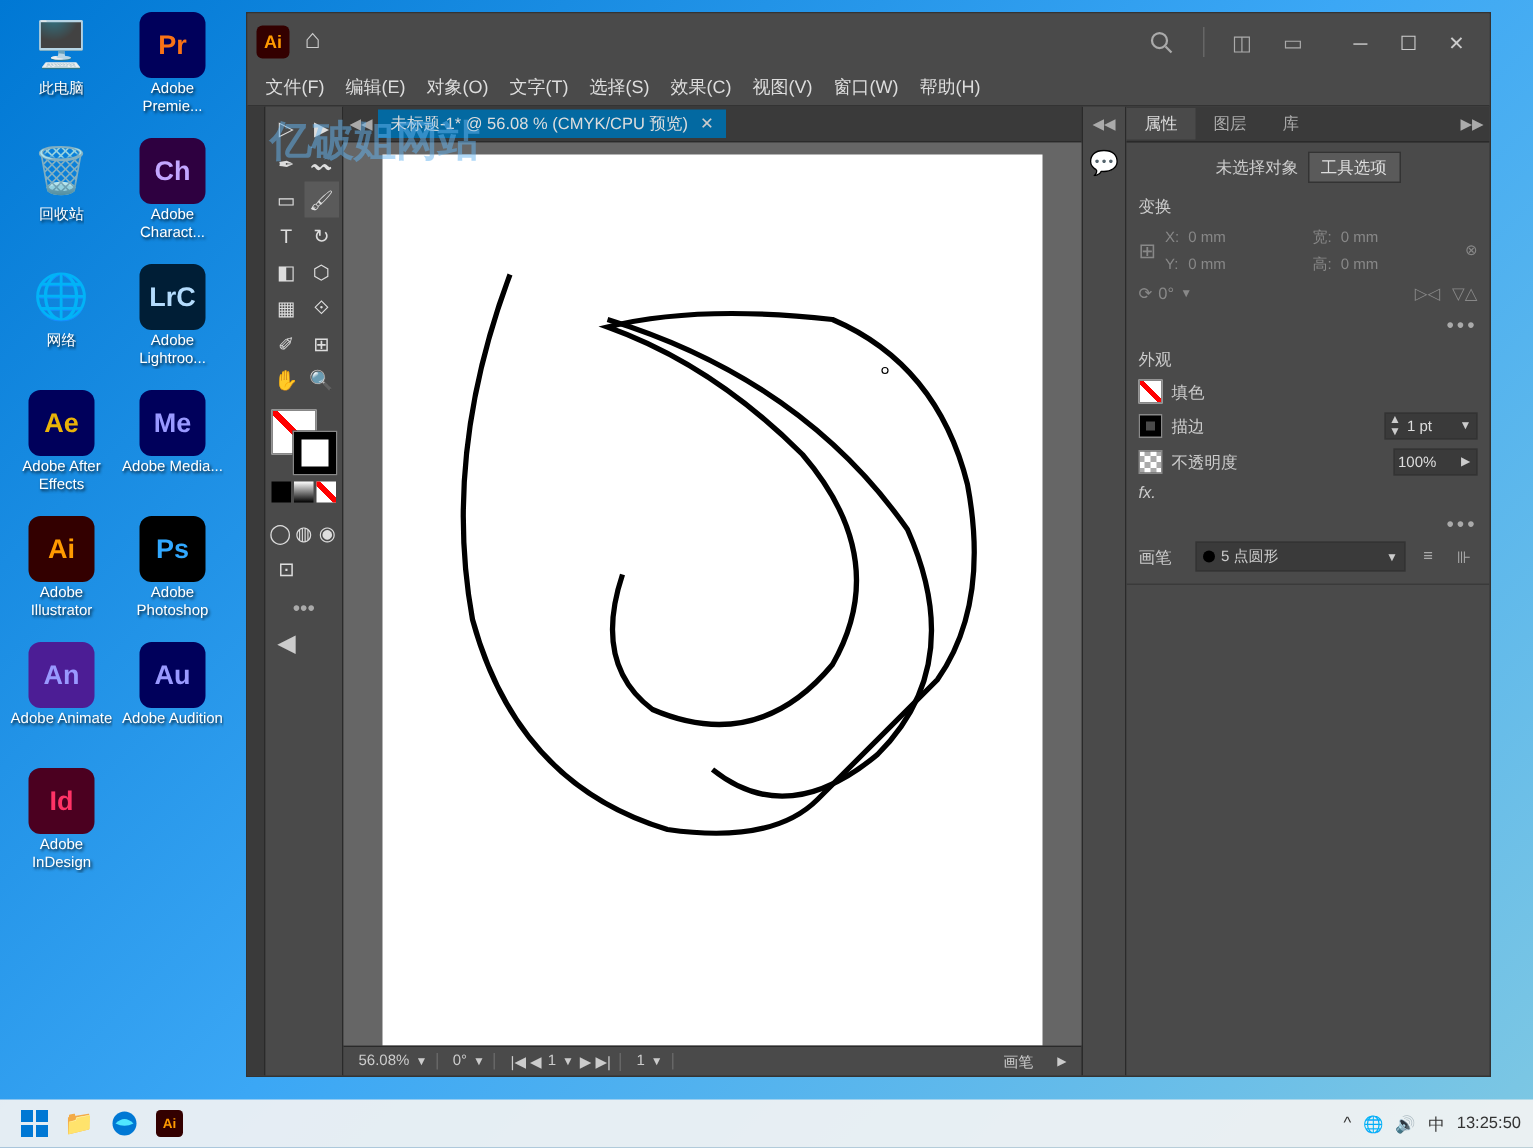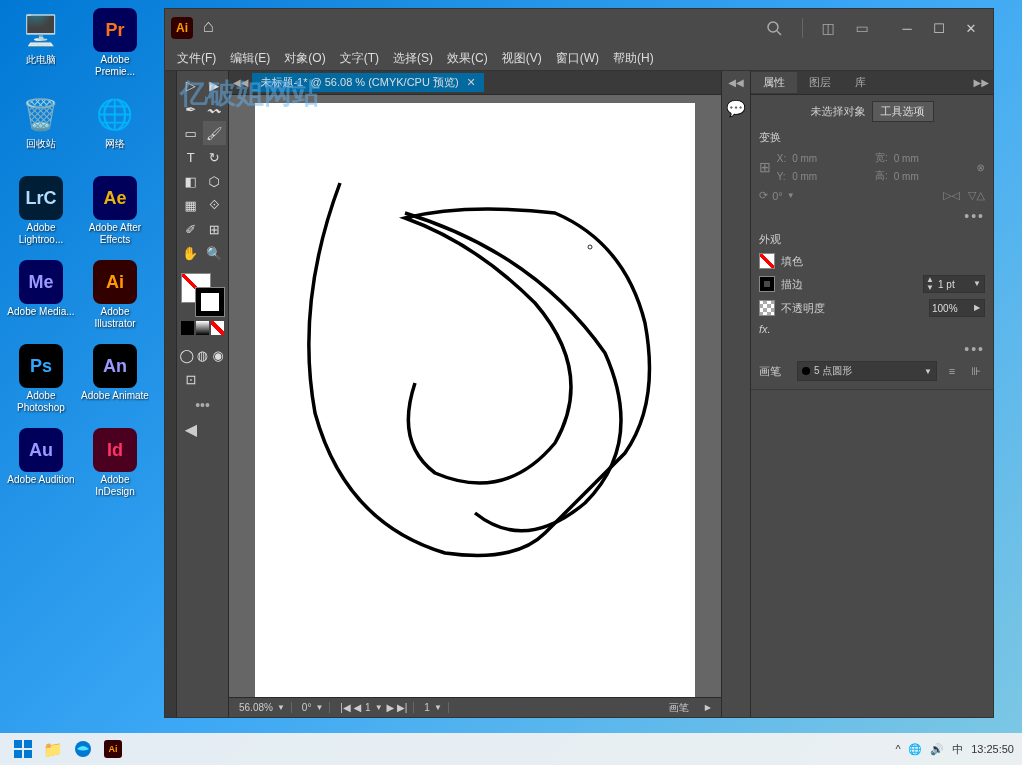--- a/index.html
+++ b/index.html
@@ -102,20 +102,24 @@
     </div>
     <div class="desktop-icon">
       <div class="icon-box" style="background: rgb(0, 0, 91); color: #f97316;">Pr</div>
       <div class="icon-label">Adobe Premie...</div>
     </div>
     <div class="desktop-icon">
       <div class="icon-box sys-icon" style="background: transparent;">🗑️</div>
       <div class="icon-label">回收站</div>
     </div>
     <div class="desktop-icon">
+      <div class="icon-box" style="background: rgb(46, 0, 64); color: rgb(195, 167, 255);">Ch</div>
+      <div class="icon-label">Adobe Charact...</div>
+    </div>
+    <div class="desktop-icon">
       <div class="icon-box sys-icon" style="background: transparent;">🌐</div>
       <div class="icon-label">网络</div>
     </div>
     <div class="desktop-icon">
       <div class="icon-box" style="background: rgb(0, 30, 54); color: rgb(180, 220, 253);">LrC</div>
       <div class="icon-label">Adobe Lightroo...</div>
     </div>
     <div class="desktop-icon">
       <div class="icon-box" style="background: rgb(0, 0, 91); color: #eab308;">Ae</div>
       <div class="icon-label">Adobe After Effects</div>
@@ -126,21 +130,21 @@
     </div>
     <div class="desktop-icon">
       <div class="icon-box" style="background: rgb(51, 0, 0); color: rgb(255, 154, 0);">Ai</div>
       <div class="icon-label">Adobe Illustrator</div>
     </div>
     <div class="desktop-icon">
       <div class="icon-box" style="background: #000000; color: rgb(49, 168, 255);">Ps</div>
       <div class="icon-label">Adobe Photoshop</div>
     </div>
     <div class="desktop-icon">
-      <div class="icon-box" style="background: #000000; color: rgb(153, 153, 255);">An</div>
+      <div class="icon-box" style="background: #4c1d95; color: rgb(153, 153, 255);">An</div>
       <div class="icon-label">Adobe Animate</div>
     </div>
     <div class="desktop-icon">
       <div class="icon-box" style="background: rgb(0, 0, 91); color: rgb(153, 153, 255);">Au</div>
       <div class="icon-label">Adobe Audition</div>
     </div>
     <div class="desktop-icon">
       <div class="icon-box" style="background: rgb(75, 0, 32); color: rgb(255, 51, 102);">Id</div>
       <div class="icon-label">Adobe InDesign</div>
     </div>

